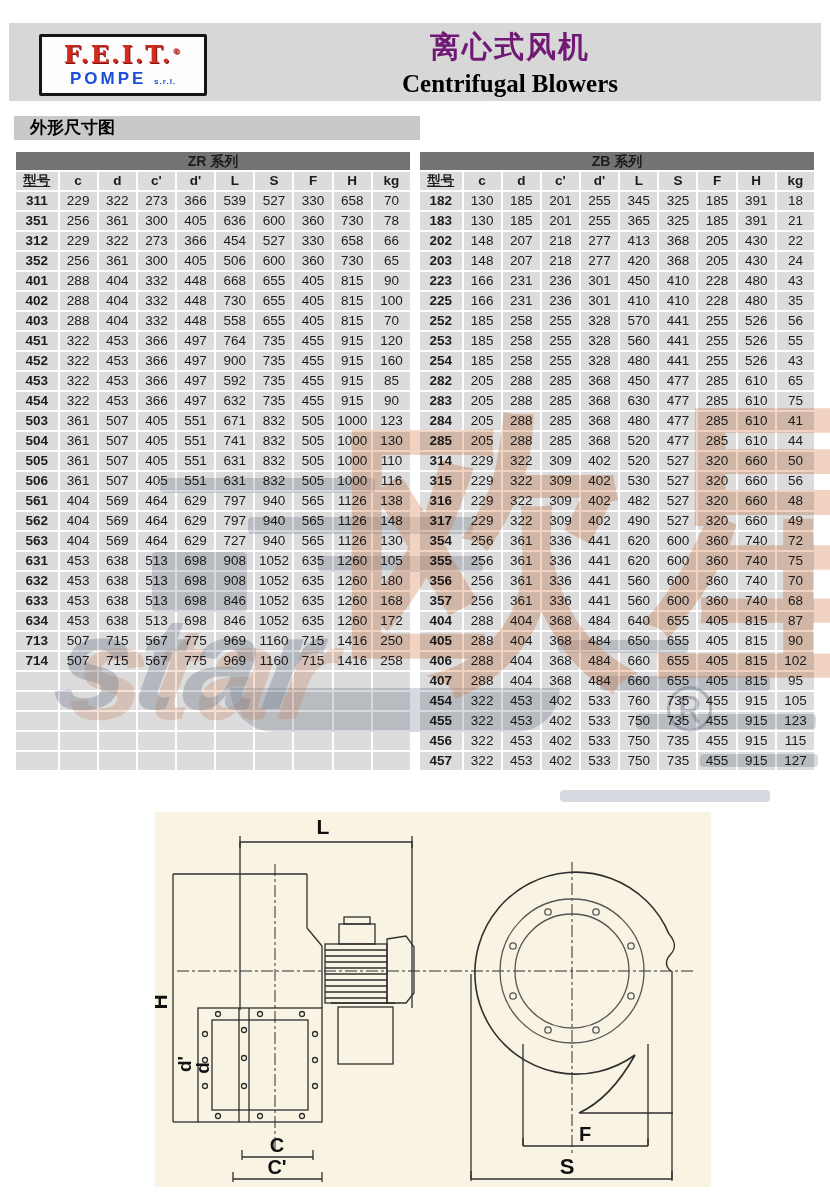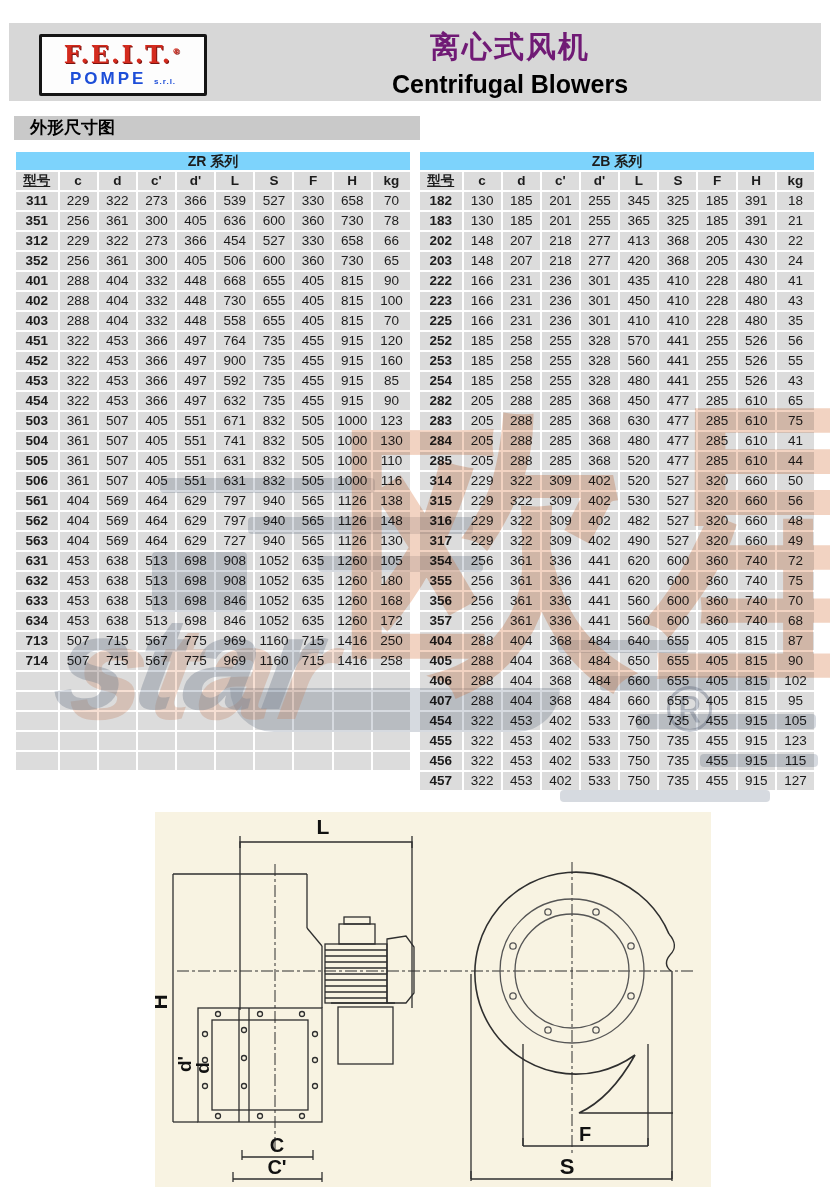--- a/index.html
+++ b/index.html
@@ -14,32 +14,32 @@
     border:3px solid #151515;border-radius:2px;display:flex;flex-direction:column;
     align-items:center;justify-content:center;line-height:1;
   }
   .logo-brand{font-family:"DejaVu Serif","Liberation Serif",serif;font-weight:bold;
     color:#d42b1e;font-size:24px;letter-spacing:2px;text-shadow:1px 1px 0 #7a1410;}
   .logo-brand sup{font-size:8px;color:#d42b1e;}
   .logo-sub{font-weight:bold;color:#1d4ed8;font-size:17px;letter-spacing:3px;margin-top:3px;}
   .logo-sub .srl{font-size:8px;letter-spacing:1px;font-weight:bold;}
   .banner-titles{position:absolute;left:200px;right:10px;top:4px;text-align:center;}
   .title-zh{font-size:30px;font-weight:bold;letter-spacing:2px;color:#701a75;}
-  .title-en{font-family:Liberation Sans, sans-serif;font-weight:bold;font-size:25px;color:#000;margin-top:2px;}
+  .title-en{font-family:Liberation Serif, serif;font-weight:bold;font-size:25px;color:#000;margin-top:2px;}
   
   .section-bar{position:absolute;left:14px;top:116px;width:406px;height:24px;background:#c9c9c9;
     font-size:17px;font-weight:bold;line-height:24px;padding-left:16px;box-sizing:border-box;color:#000;}
   
   .tables-wrap{position:absolute;left:14px;top:150px;width:802px;display:flex;gap:6px;}
   .tbl-host{flex:1 1 50%;}
   table{border-collapse:collapse;width:100%;table-layout:fixed;}
   col.model-col{width:11%;}
   th,td{border:2px solid #ffffff;background:#dcdcdc;text-align:center;vertical-align:middle;
     font-size:13.5px;height:18px;line-height:18px;padding:0;overflow:hidden;}
-  th.series{font-weight:bold;font-size:14px;background:#7dd3fc;}
+  th.series{font-weight:bold;font-size:14px;background:#737373;}
   th.colh{font-weight:bold;}
   th.colh.model{text-decoration:underline;}
   td.model{font-weight:bold;}
   
   .watermark{position:absolute;left:0;top:0;width:830px;height:840px;pointer-events:none;
     mix-blend-mode:multiply;z-index:5;}
   .wm-cn{position:absolute;left:338px;top:398px;font-size:300px;font-weight:bold;line-height:1;
     letter-spacing:8px;color:rgba(224,150,110,0.42);white-space:nowrap;}
   .wm-star{position:absolute;left:58px;top:588px;font-size:132px;font-weight:bold;font-style:italic;
     transform:skewX(-10deg);color:rgba(140,152,170,0.40);letter-spacing:6px;}
@@ -523,32 +523,20 @@
             <td class="">207</td>
             <td class="">218</td>
             <td class="">277</td>
             <td class="">420</td>
             <td class="">368</td>
             <td class="">205</td>
             <td class="">430</td>
             <td class="">24</td>
           </tr>
           <tr>
-            <td class="model">222</td>
-            <td class="">166</td>
-            <td class="">231</td>
-            <td class="">236</td>
-            <td class="">301</td>
-            <td class="">435</td>
-            <td class="">410</td>
-            <td class="">228</td>
-            <td class="">480</td>
-            <td class="">41</td>
-          </tr>
-          <tr>
             <td class="model">223</td>
             <td class="">166</td>
             <td class="">231</td>
             <td class="">236</td>
             <td class="">301</td>
             <td class="">450</td>
             <td class="">410</td>
             <td class="">228</td>
             <td class="">480</td>
             <td class="">43</td>

